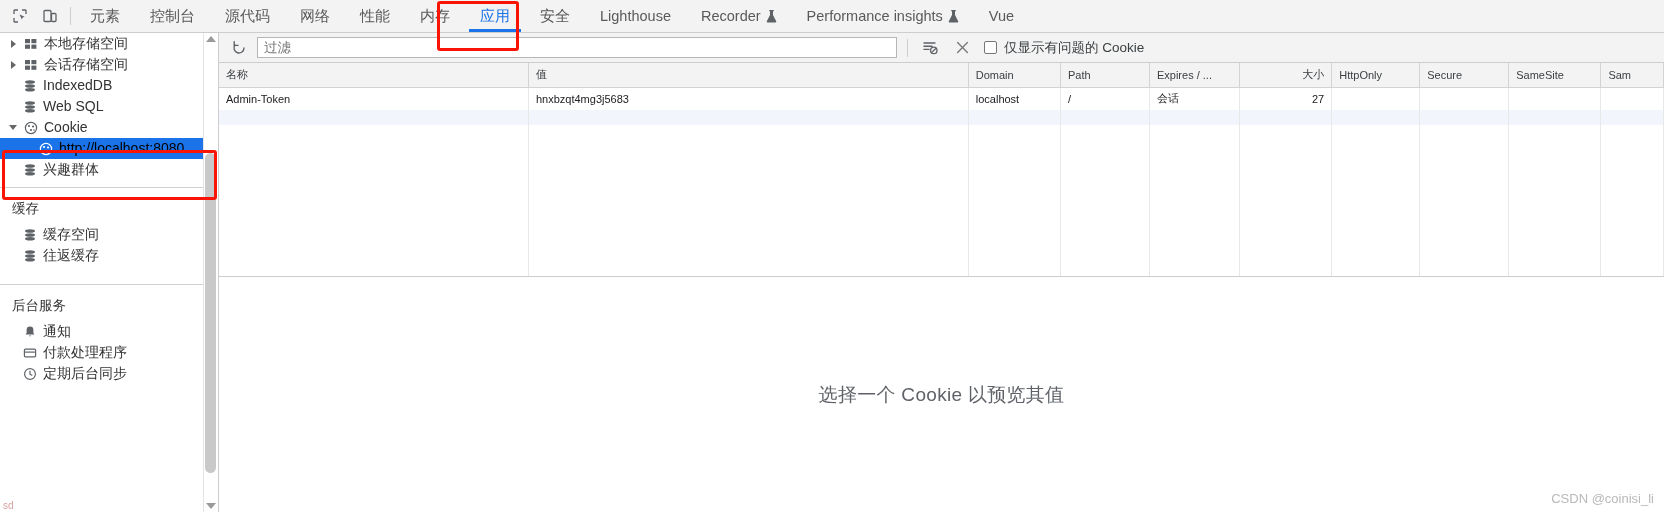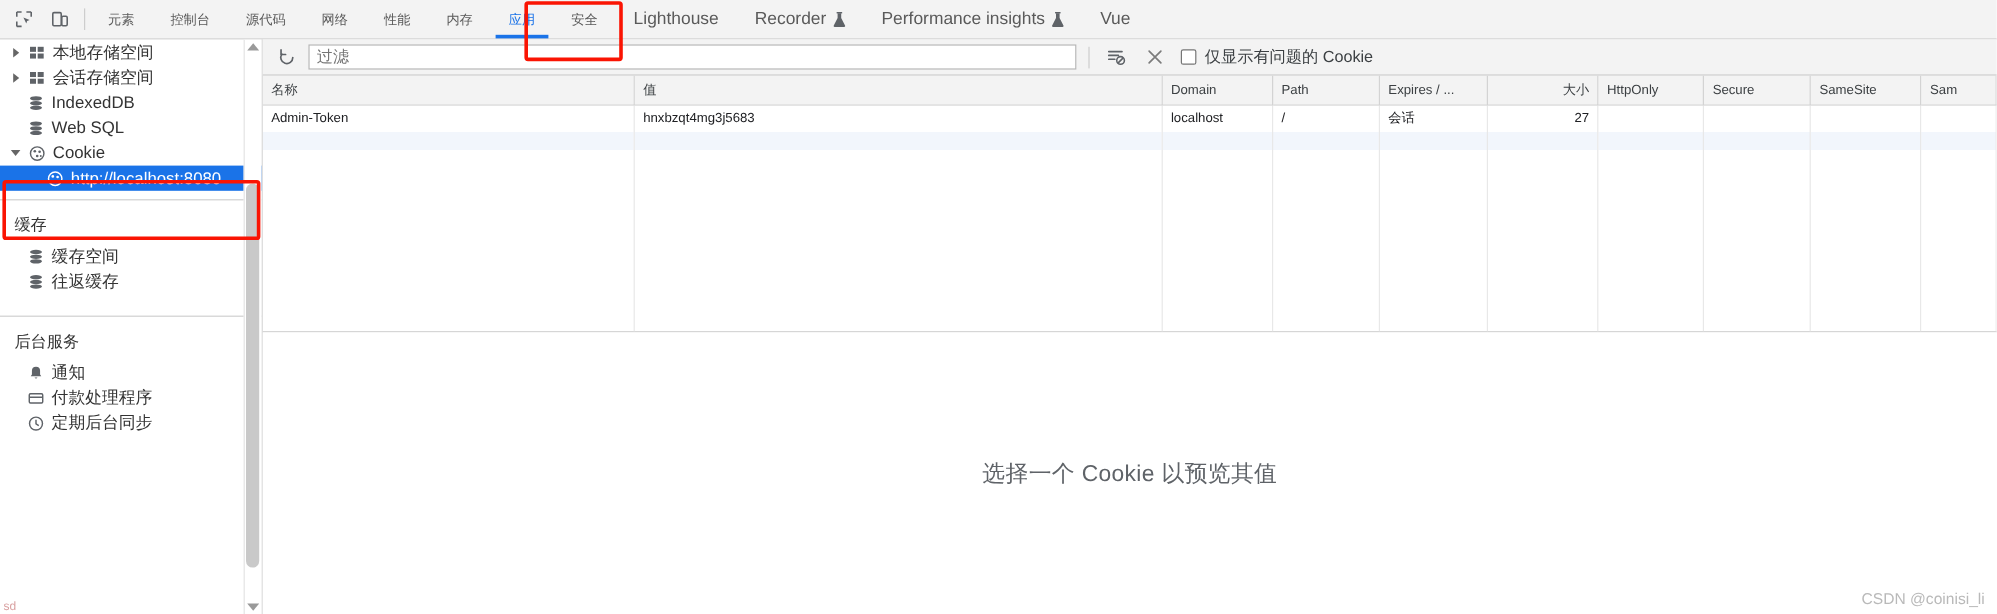--- a/index.html
+++ b/index.html
@@ -47,21 +47,21 @@
   }
   .tab {
     display: flex; align-items: center; gap: 5px;
     padding: 0 15px;
     font-size: 14.5px;
     color: #5a5a5a;
     white-space: nowrap;
     position: relative;
     cursor: default;
   }
-  .tab.cjk { font-size: 11px; font-family: Liberation Mono, monospace; }
+  .tab.cjk { font-size: 15px; font-family: Liberation Mono, monospace; }
   .tab.active {
     color: #1a73e8;
   }
   .tab.active::after {
     content: "";
     position: absolute;
     left: 4px; right: 4px; bottom: 0;
     height: 3px;
     background: #1a73e8;
   }
@@ -104,21 +104,21 @@
     align-items: center;
     gap: 5px;
     padding-left: 8px;
     white-space: nowrap;
     cursor: default;
   }
   .tree-row.depth1 { padding-left: 22px; }
   .tree-row.depth2 { padding-left: 38px; }
   .tree-row.selected {
     background: #1a73e8;
-    color: #ffffff;
+    color: #000000;
   }
   .tw {
     width: 10px; min-width: 10px;
     display: flex; align-items: center; justify-content: center;
     color: #5f6368;
     font-size: 0;
   }
   .tri-right {
     width: 0; height: 0;
     border-left: 5px solid #666;
@@ -475,20 +475,30 @@
               <circle cx="5" cy="5" r="1.1" fill="#ffffff"></circle>
               <circle cx="9" cy="5.5" r="1.1" fill="#ffffff"></circle>
               <circle cx="7" cy="9" r="1.1" fill="#ffffff"></circle>
               <circle cx="10" cy="9" r="0.8" fill="#ffffff"></circle>
             </svg>
           </span>
           <span class="tlabel">http://localhost:8080</span>
         </div>
 
 
+        <div class="tree-row depth1">
+          <span class="ticon">
+            <svg width="14" height="14" viewBox="0 0 14 14">
+              <ellipse cx="7" cy="3" rx="5" ry="1.8" fill="#5f6368"></ellipse>
+              <ellipse cx="7" cy="7" rx="5" ry="1.8" fill="#5f6368"></ellipse>
+              <ellipse cx="7" cy="10.8" rx="5" ry="1.8" fill="#5f6368"></ellipse>
+            </svg>
+          </span>
+          <span class="tlabel">兴趣群体</span>
+        </div>
       </div>
 
       <div class="section-sep"></div>
       <div class="section-title">缓存</div>
       <div class="tree">
         <div class="tree-row depth1">
           <span class="ticon">
             <svg width="14" height="14" viewBox="0 0 14 14">
               <ellipse cx="7" cy="3" rx="5" ry="1.8" fill="#5f6368"></ellipse>
               <ellipse cx="7" cy="7" rx="5" ry="1.8" fill="#5f6368"></ellipse>

